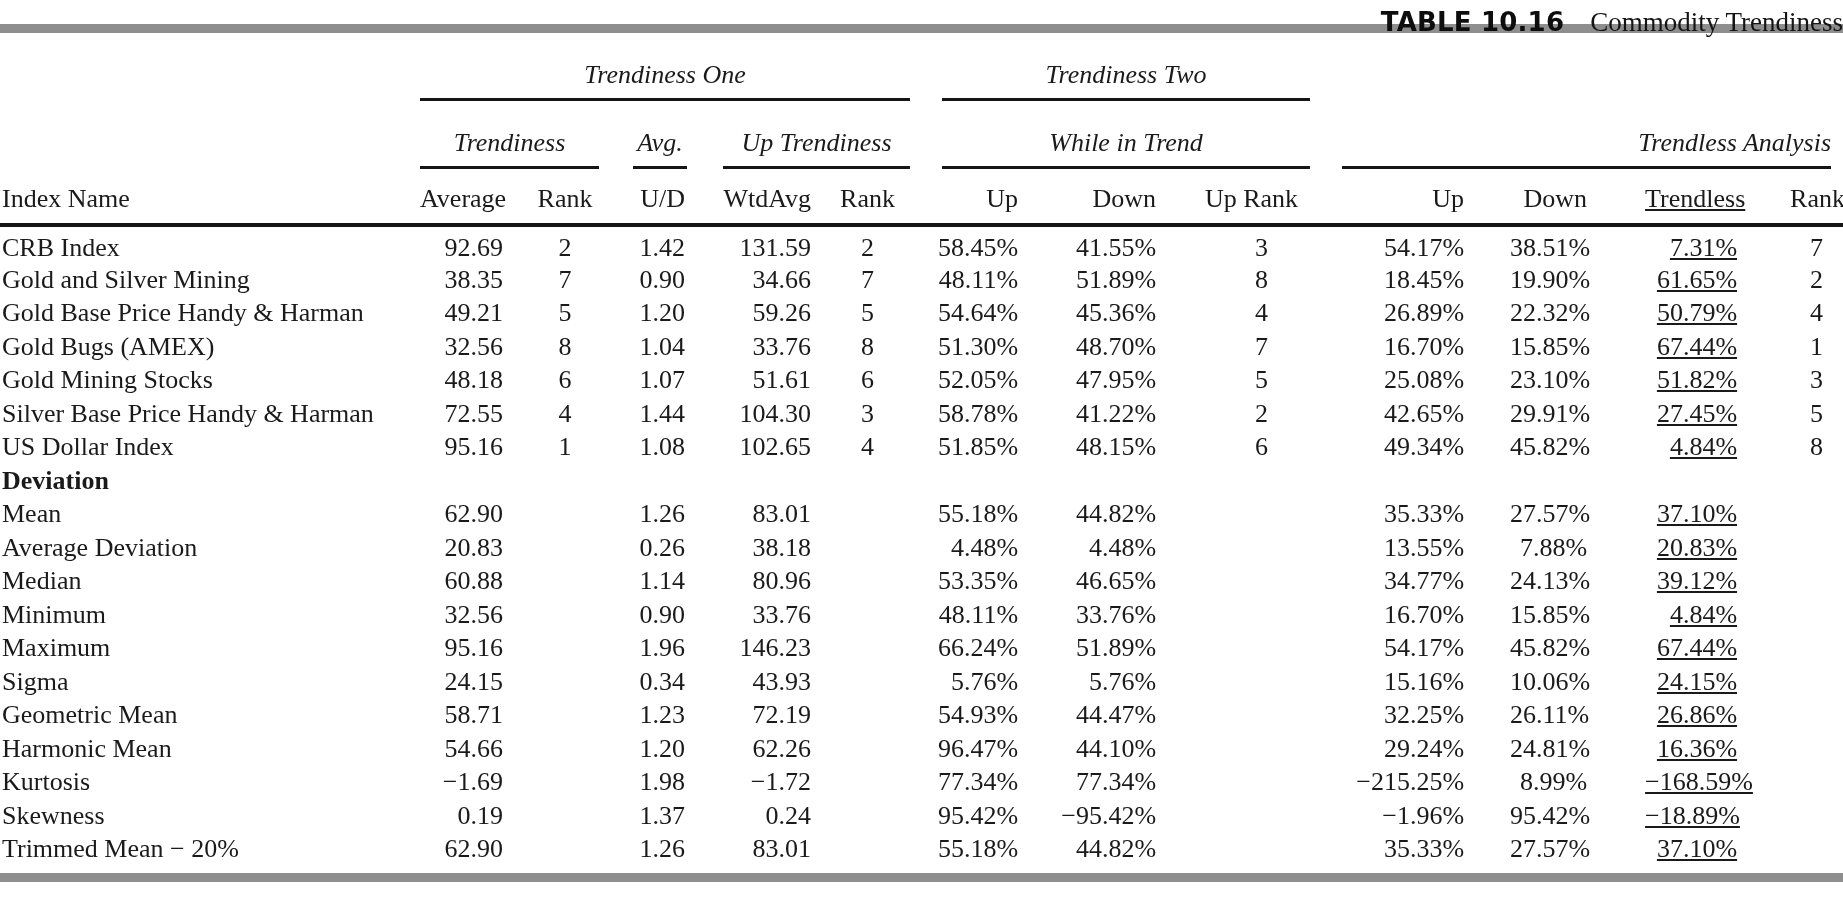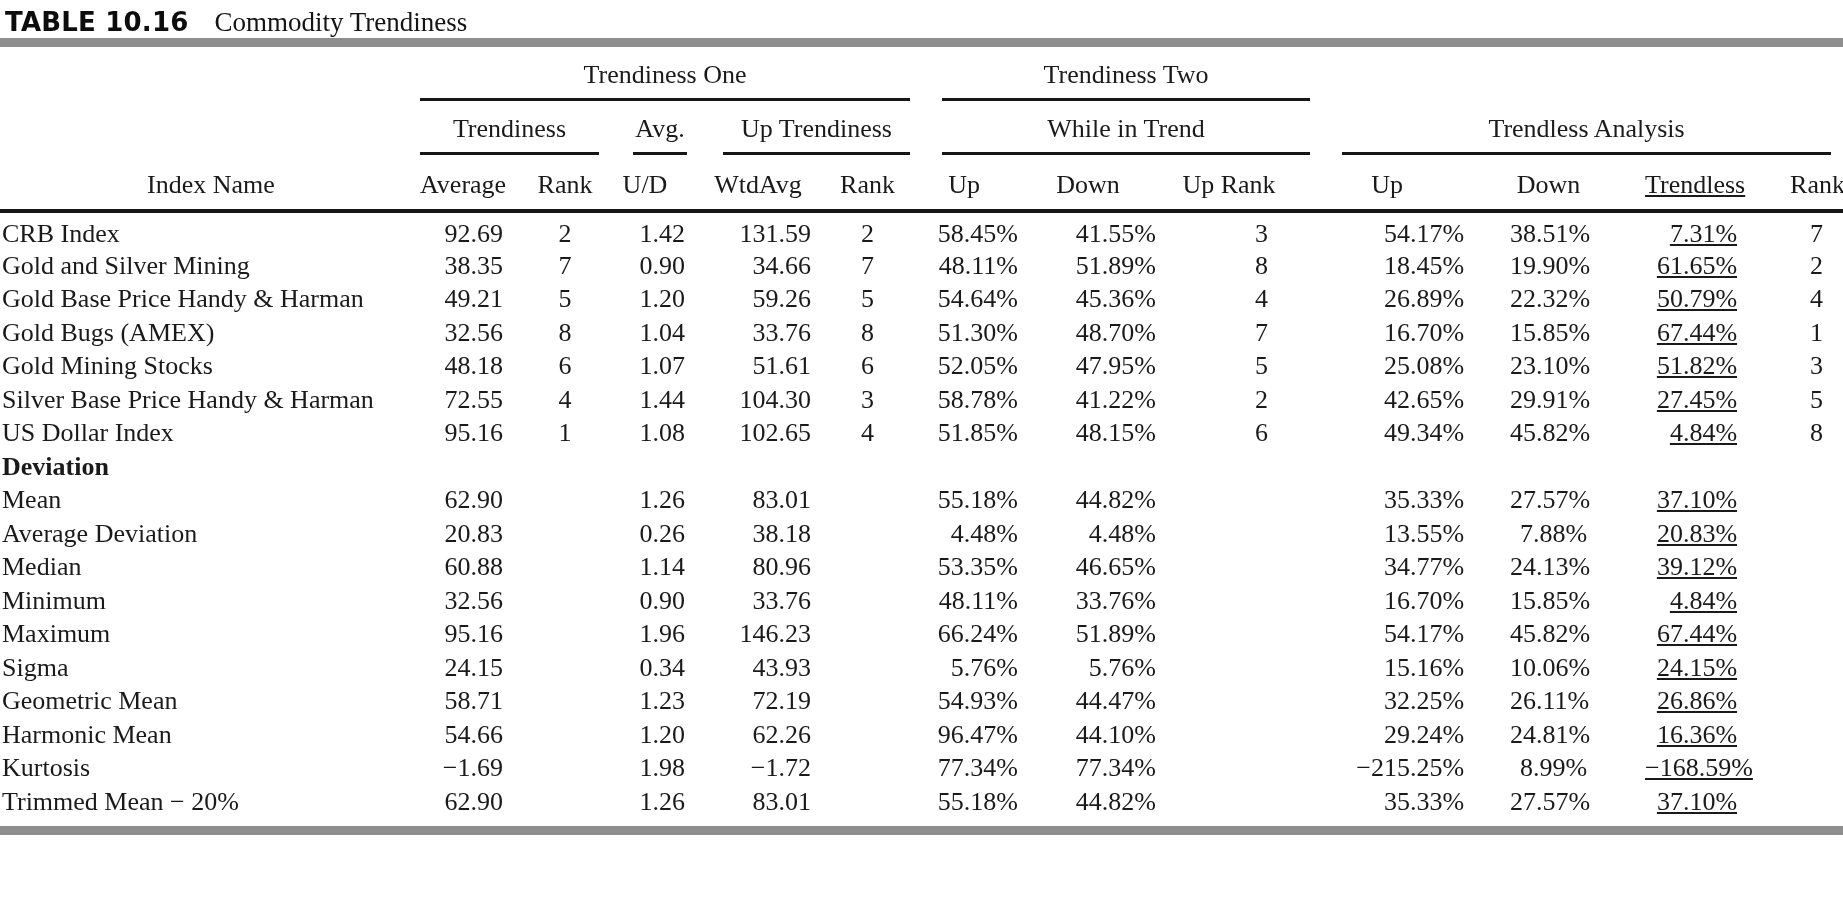--- a/index.html
+++ b/index.html
@@ -6,44 +6,44 @@
   html, body { margin: 0; padding: 0; }
   body {
     width: 1843px; height: 922px;
     background: #ffffff;
     color: #1a1a1a;
     font-family: "Liberation Serif", serif;
     overflow: hidden;
   }
   .page { width: 1843px; height: 922px; position: relative; }
 
-  .titlebar { height: 38px; padding: 7px 0 0 5px; white-space: nowrap; }
+  .titlebar { height: 24px; padding: 7px 0 0 5px; white-space: nowrap; text-align: right; }
   .tlabel {
     font-family: "DejaVu Sans", sans-serif;
     font-weight: 800; font-size: 26px; letter-spacing: 0.2px; color: #0d0d0d;
   }
   .ttitle { font-size: 27px; margin-left: 26px; color: #141414; }
 
   .rule-gray { height: 9px; background: #8e8e8e; }
   .rule-gray.bottom { margin-top: 7px; }
 
   table { border-collapse: collapse; table-layout: fixed; width: 1843px; }
   th, td { padding: 0; }
   thead th { font-weight: normal; font-size: 26px; vertical-align: bottom; }
-  tr.grp1 th, tr.grp2 th { height: 54px; }
+  tr.grp1 th, tr.grp2 th { height: 68px; font-style: italic; }
 
   .gl { text-align: center; padding-bottom: 8px; border-bottom: 3px solid #161616; }
   .gl.two { margin-left: 32px; }
   .gl.sub-trendiness { margin-right: 6px; }
   .gl.sub-avg { margin: 0 18px 0 28px; }
   .gl.sub-up-trendiness { margin-left: 18px; }
   .gl.sub-while { margin-left: 32px; }
-  .gl.sub-trendless { margin-left: 32px; margin-right: 12px; }
-
-  tr.colhead th { height: 56px; border-bottom: 4px solid #161616; padding-bottom: 9px; text-align: center; }
+  .gl.sub-trendless { margin-left: 32px; margin-right: 12px; text-align: right; }
+
+  tr.colhead th { height: 56px; border-bottom: 4px solid #161616; padding-bottom: 9px; }
 
   .c0  { text-align: left;  padding-left: 2px; }
   .c1  { text-align: right; padding-right: 22px; }
   .c2  { text-align: center; }
   .c3  { text-align: right; padding-right: 20px; }
   .c4  { text-align: right; padding-right: 14px; }
   .c5  { text-align: center; }
   .c6  { text-align: right; padding-right: 2px; }
   .c7  { text-align: right; padding-right: 4px; }
   .c8  { text-align: right; padding-right: 42px; }
@@ -368,20 +368,35 @@
           <td class="c5"></td>
           <td class="c6">77.34%</td>
           <td class="c7">77.34%</td>
           <td class="c8"></td>
           <td class="c9">−215.25%</td>
           <td class="c10">8.99%</td>
           <td class="c11">−168.59%</td>
           <td class="c12"></td>
         </tr>
         <tr>
+          <td class="c0">Skewness</td>
+          <td class="c1">0.19</td>
+          <td class="c2"></td>
+          <td class="c3">1.37</td>
+          <td class="c4">0.24</td>
+          <td class="c5"></td>
+          <td class="c6">95.42%</td>
+          <td class="c7">−95.42%</td>
+          <td class="c8"></td>
+          <td class="c9">−1.96%</td>
+          <td class="c10">95.42%</td>
+          <td class="c11">−18.89%</td>
+          <td class="c12"></td>
+        </tr>
+        <tr>
           <td class="c0">Trimmed Mean − 20%</td>
           <td class="c1">62.90</td>
           <td class="c2"></td>
           <td class="c3">1.26</td>
           <td class="c4">83.01</td>
           <td class="c5"></td>
           <td class="c6">55.18%</td>
           <td class="c7">44.82%</td>
           <td class="c8"></td>
           <td class="c9">35.33%</td>

